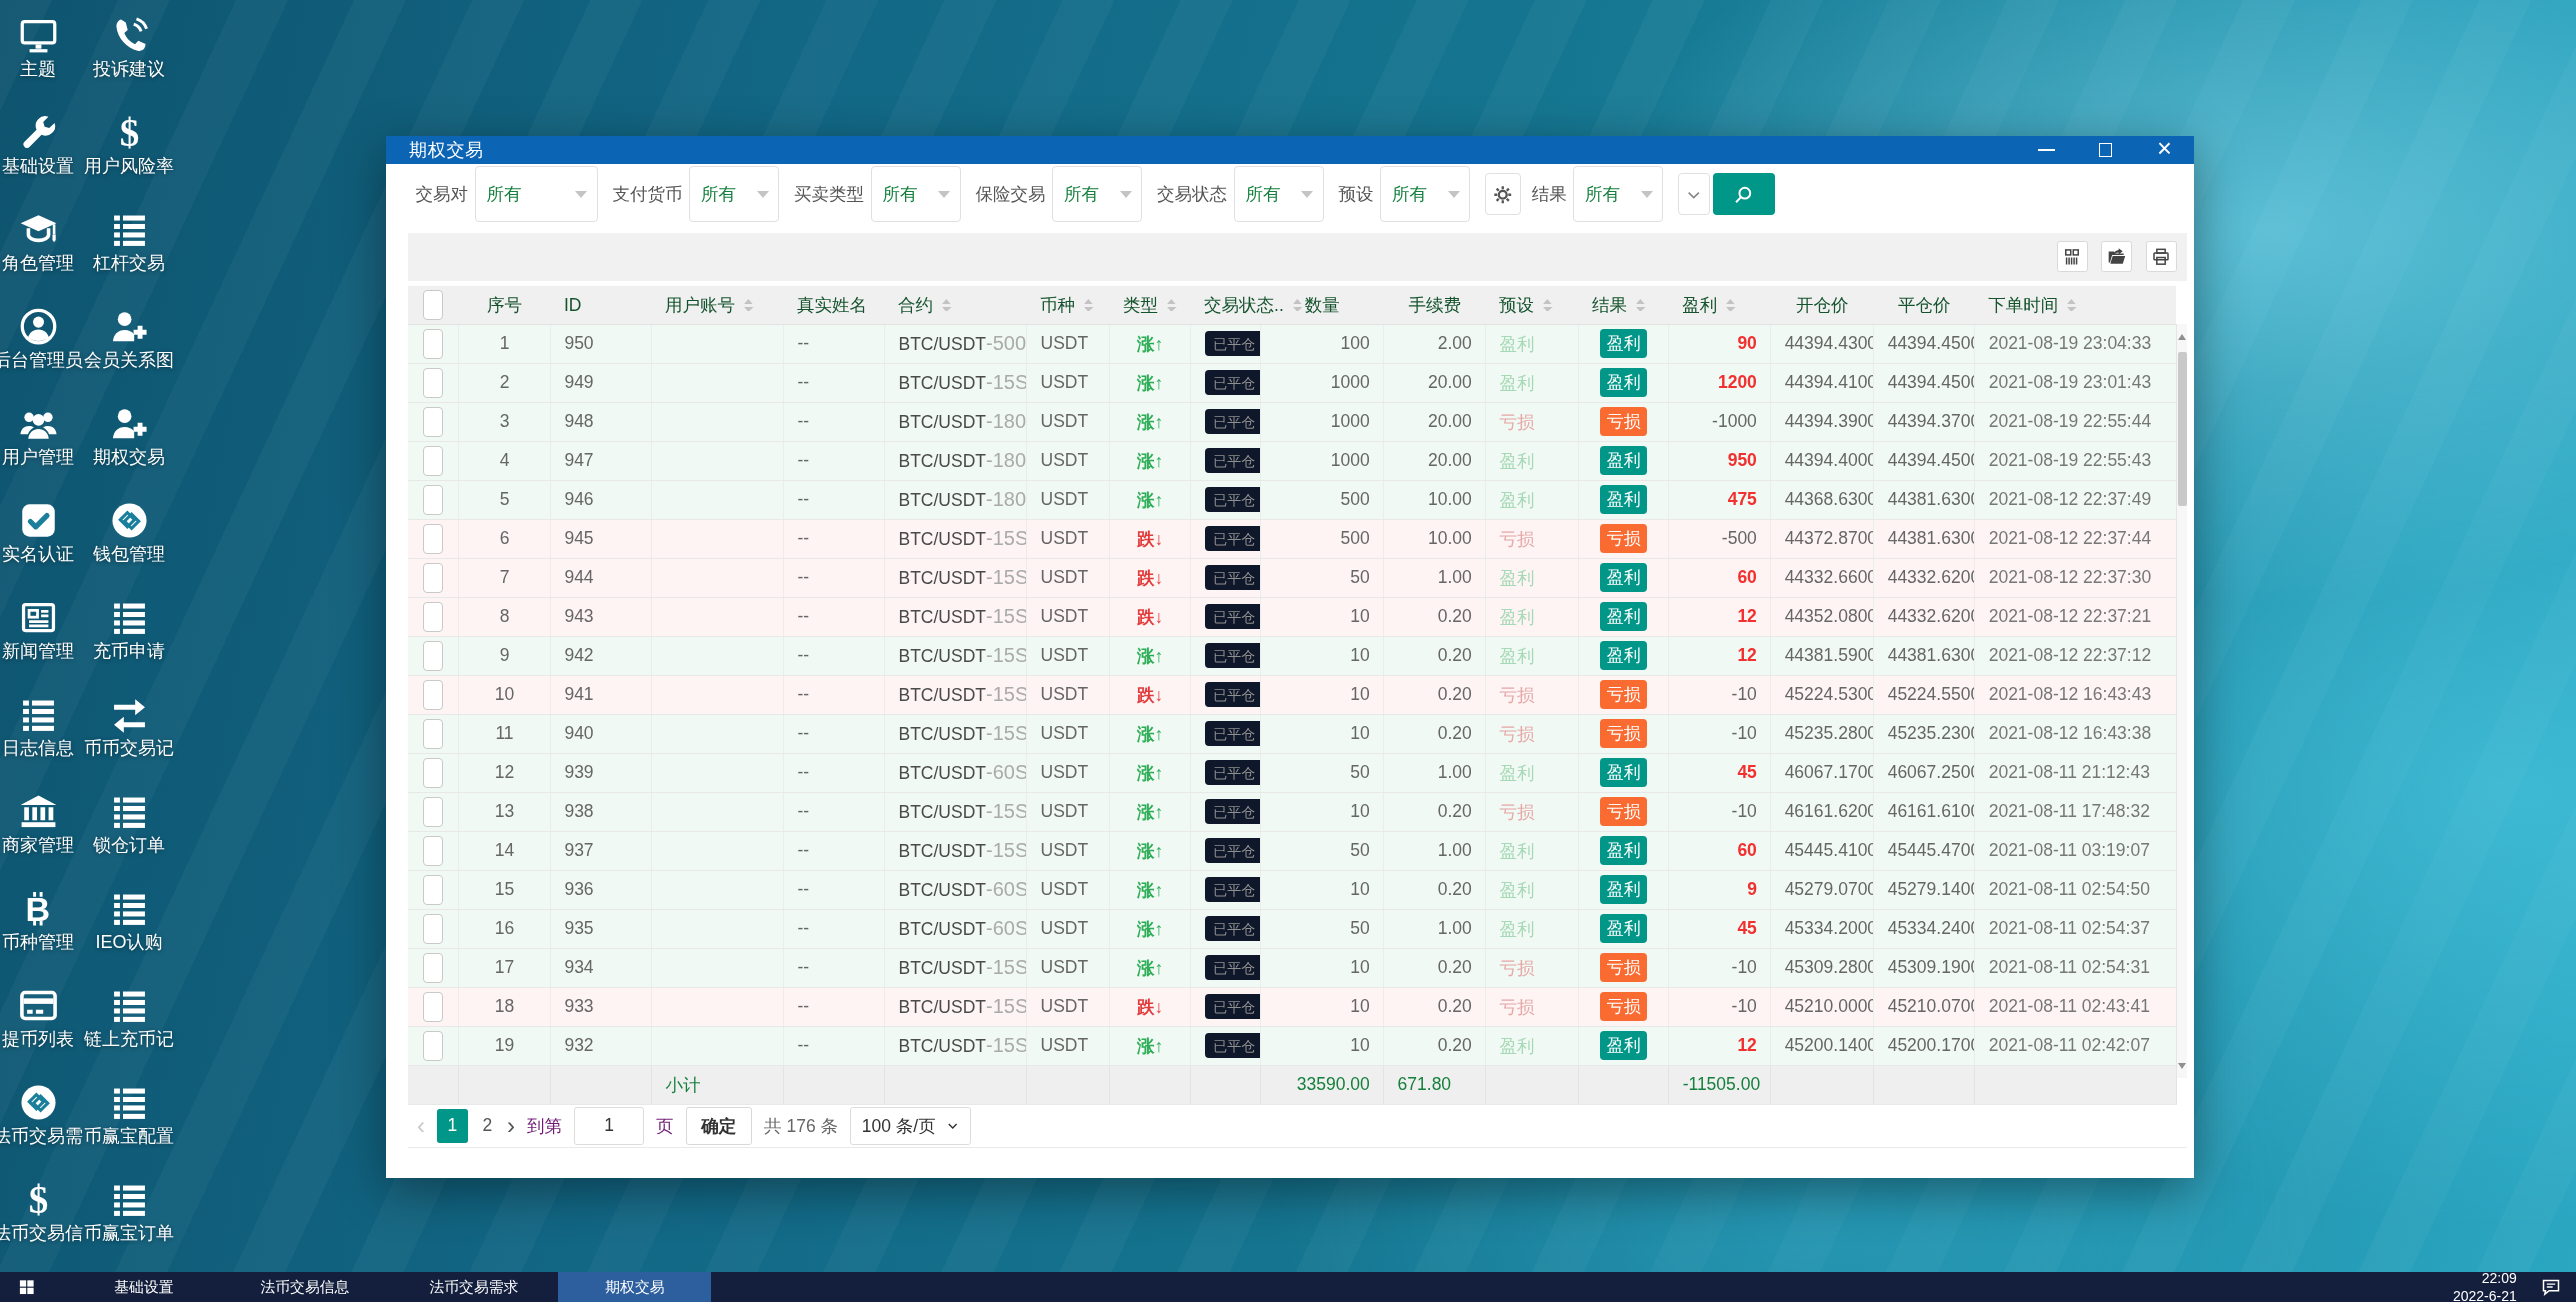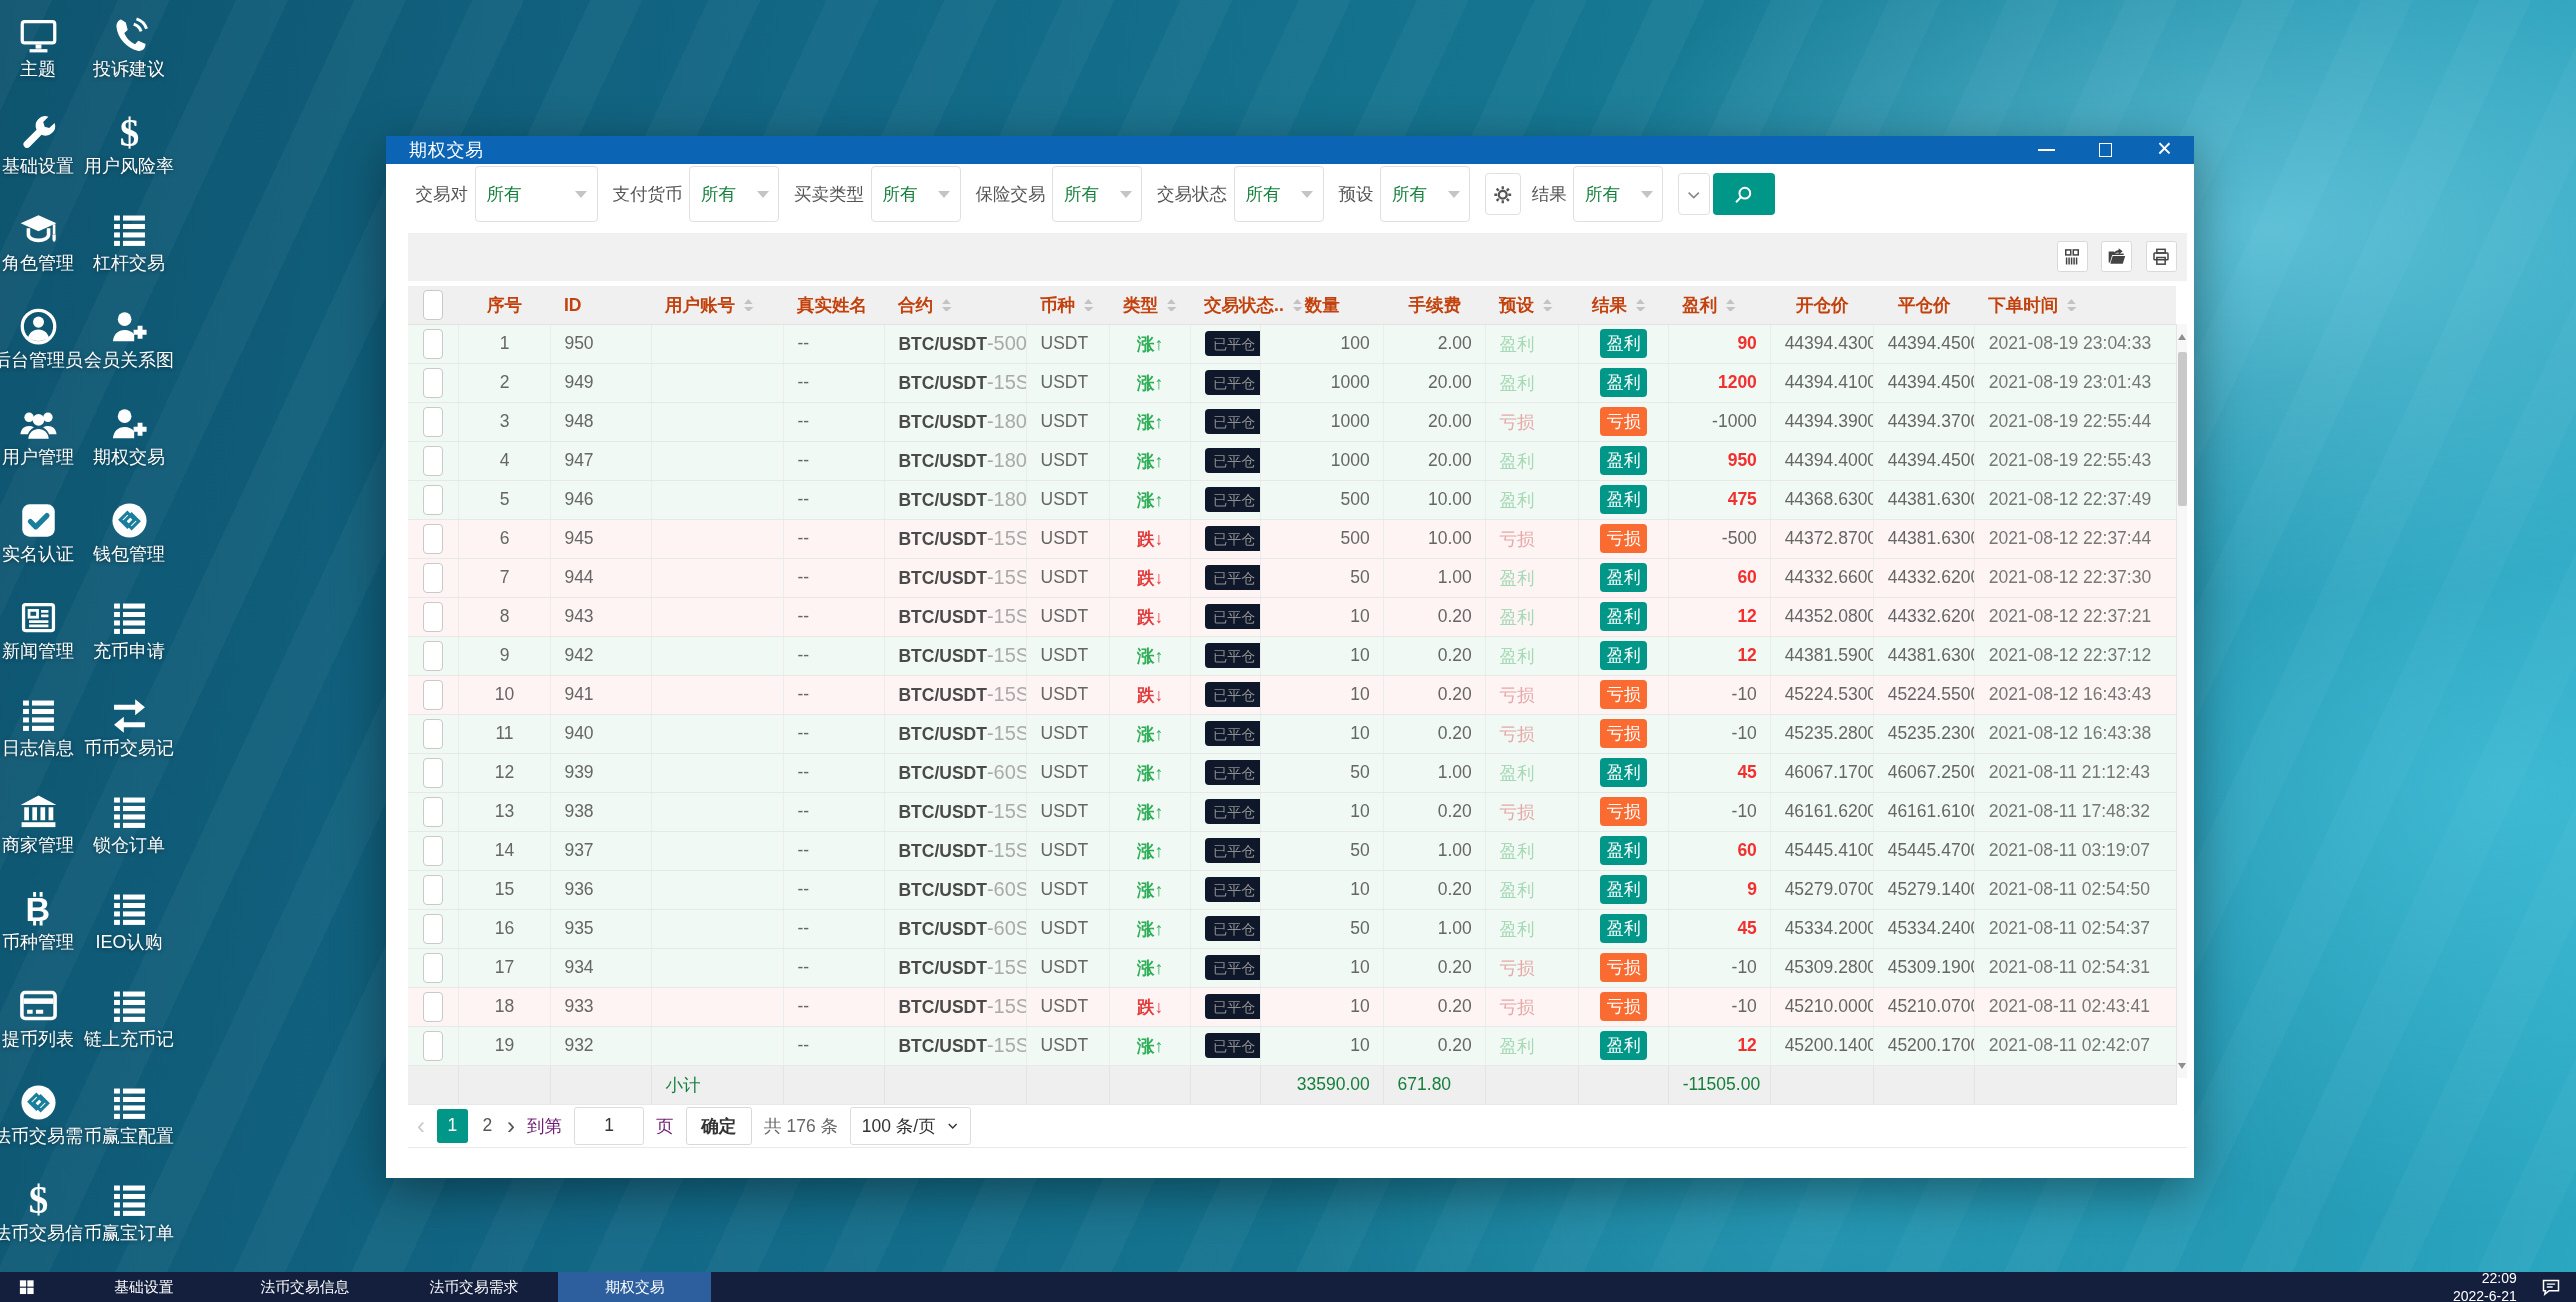--- a/index.html
+++ b/index.html
@@ -45,30 +45,30 @@
   .search-btn svg{width:21.5px;height:21.5px}
 
   
   .strip{margin:17.5px 6.7px 0 21.5px;height:48px;background:#f1f1f1;display:flex;align-items:center;justify-content:flex-end;gap:13.4px;padding-right:10.7px;flex:0 0 auto}
   .sbtn{width:31px;height:31px;background:#fff;border:1.3px solid #d9d9d9;border-radius:2.7px;display:flex;align-items:center;justify-content:center;cursor:pointer;color:#444}
   .sbtn svg{width:20px;height:20px}
 
   
   .table-wrap{position:relative;margin:5.4px 6.7px 0 21.5px;flex:0 0 auto}
   table{border-collapse:collapse;table-layout:fixed;width:1769px;font-size:17.5px}
-  th{height:38px;background:#f0f0f0;color:#c2410c;font-weight:700;border-bottom:0.7px solid #e2e2e2;padding:0 13.4px;white-space:nowrap}
+  th{height:38px;background:#f0f0f0;color:#14532d;font-weight:400;border-bottom:0.7px solid #e2e2e2;padding:0 13.4px;white-space:nowrap}
   td{height:39px;border-bottom:0.7px solid #e8e8e8;border-right:0.7px solid #ececec;padding:0 13.4px;color:#666;white-space:nowrap;overflow:hidden}
   .al{text-align:left}.ar{text-align:right}.ac{text-align:center}
   tr.r-up td{background:#f0f9f3}
   tr.r-down td{background:#fdf4f3}
   tr.sub td{background:#efefef;border-right:0.7px solid #e3e3e3;color:#15803d}
   .thlbl{vertical-align:middle}
   .sort{width:10.7px;height:12.8px;margin-left:8px;vertical-align:middle}
   .cb{display:inline-block;width:20px;height:29.6px;border:1.3px solid #c9c9c9;border-radius:4px;background:#fff;cursor:pointer;vertical-align:middle}
-  .pair{color:#4a4a4a;font-weight:700}
+  .pair{color:#4a4a4a;font-weight:400}
   .per{color:#aaa;font-size:20px}
   .type{font-weight:700}
   .type.up{color:#2fae58}
   .type.down{color:#e23b3b}
   .badge-flat{display:inline-block;background:#0f172a;color:#8f8f8f;font-size:14px;padding:5.4px 8.7px;border-radius:4px;line-height:1}
   .preset.up{color:#a6d9b6}
   .preset.down{color:#e6a8a8}
   .badge{display:inline-block;color:#fff;font-size:17px;padding:6px 6.7px;border-radius:4px;line-height:1}
   .badge.win{background:#009688}
   .badge.lose{background:#f96b31}

